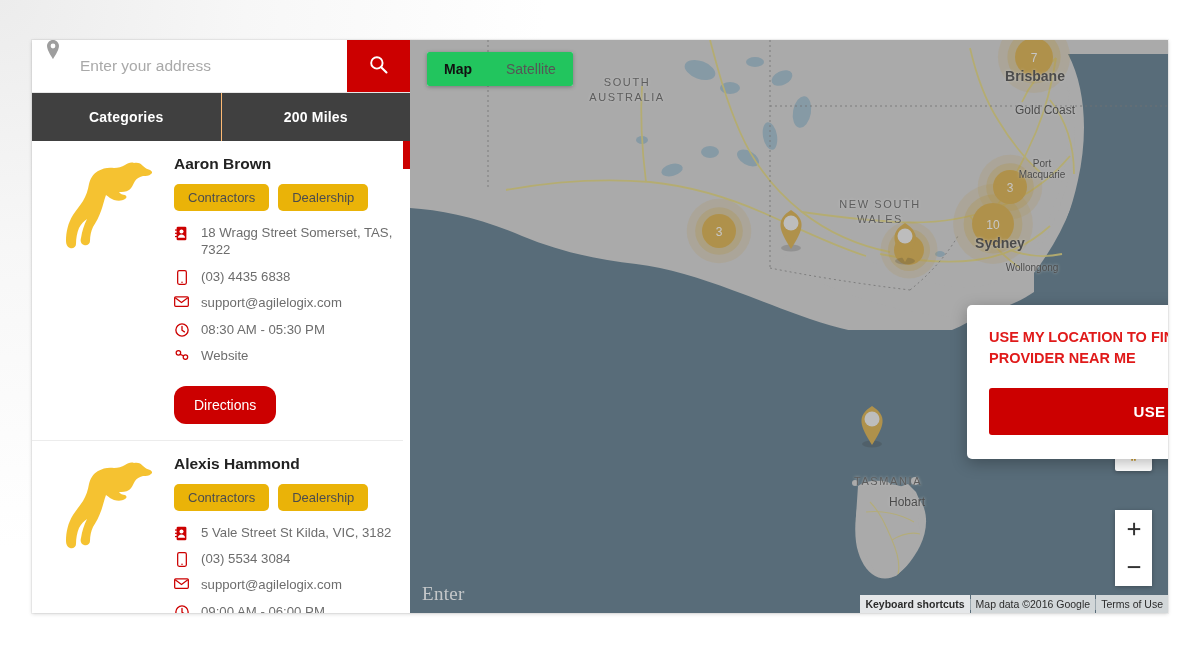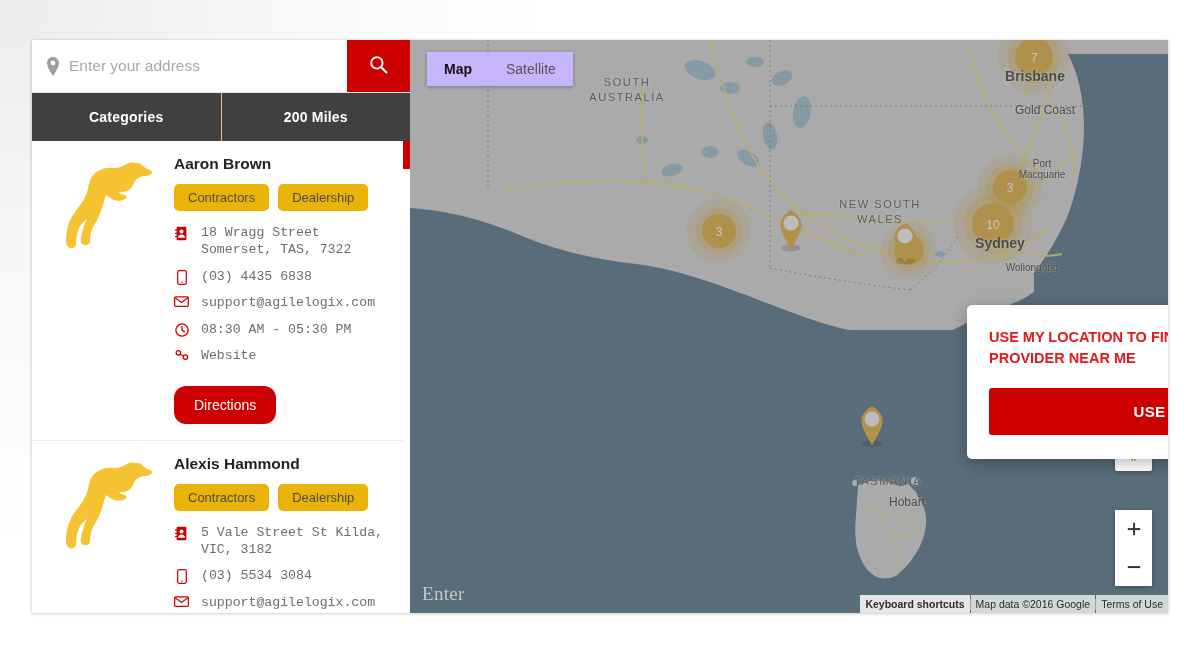--- a/index.html
+++ b/index.html
@@ -24,21 +24,21 @@
     width:1136px; height:573px;
     display:flex;
     background:#fff;
     box-shadow:0 1px 4px rgba(0,0,0,0.16), 0 0 0 1px rgba(0,0,0,0.04);
   }
 
   
   .panel { width:378px; height:100%; background:#fff; display:flex; flex-direction:column; position:relative; }
 
   .search-row { height:53px; display:flex; align-items:stretch; border-bottom:1px solid #e7e7e7; }
-  .search-field { flex:1; display:flex; align-items:center; padding-left:14px; gap:7px; background:#fff; }
+  .search-field { flex:1; display:flex; align-items:flex-start; padding-left:14px; gap:18px; background:#fff; }
   .pin-icon { width:14px; height:19px; flex:0 0 auto; }
   .search-input {
     border:0; outline:0; flex:1; height:100%;
     font-family:"Liberation Sans", sans-serif;
     font-size:15.5px; color:#555;
     background:transparent;
   }
   .search-input::placeholder { color:#a9a9a9; }
   .search-btn {
     width:63px; background:#cc0000; border:0; cursor:pointer;
@@ -67,41 +67,41 @@
   .chips { display:flex; gap:9px; margin-bottom:13px; flex-wrap:wrap; }
   .chip {
     background:#eab308; color:#4c4c4c; border-radius:5px;
     padding:6px 14px; font-size:13px; cursor:pointer; border:0;
     font-family:Liberation Sans, sans-serif;
   }
 
   .meta { margin:0; padding:0; list-style:none; }
   .meta li { display:flex; gap:12px; align-items:flex-start; margin-bottom:9px; }
   .meta .ico { width:15px; flex:0 0 15px; display:flex; justify-content:center; padding-top:2px; }
-  .meta .txt { font-size:13.2px; color:#6d6d6d; line-height:1.32;font-family:Liberation Mono, monospace; }
+  .meta .txt { font-size:13.2px; color:#6d6d6d; line-height:1.32; }
   .meta a.txt { color:#6d6d6d; text-decoration:none; cursor:pointer; }
 
   .directions-btn {
     margin:12px 0 16px 0; background:#cc0000; border:0; color:#fff;
     padding:11px 20px; border-radius:12px; cursor:pointer;
     font-size:14px; font-family:"Liberation Sans", sans-serif;
   }
 
   
   .map { flex:1; position:relative; overflow:hidden; background:#42657a; }
   .map-canvas { position:absolute; inset:0; }
   .map-dim { position:absolute; inset:0; background:rgba(120,120,120,0.42); pointer-events:none; }
 
   .maptype {
     position:absolute; left:17px; top:12px; display:flex;
     background:#fff; border-radius:2px; box-shadow:0 1px 4px rgba(0,0,0,0.3);
     overflow:hidden;
   }
   .maptype button {
-    border:0; background:#c4b5fd; cursor:pointer; padding:9px 17px;
+    border:0; background:#22c55e; cursor:pointer; padding:9px 17px;
     font-size:14px; font-family:"Liberation Sans", sans-serif; color:#565656;
   }
   .maptype button.active { color:#111; font-weight:bold; }
 
   .ctrl {
     position:absolute; right:16px; background:#fff; border:0; cursor:pointer;
     box-shadow:0 1px 4px rgba(0,0,0,0.3); border-radius:2px;
     display:flex; align-items:center; justify-content:center;
   }
   .ctrl-full { top:272px; width:37px; height:37px; }

